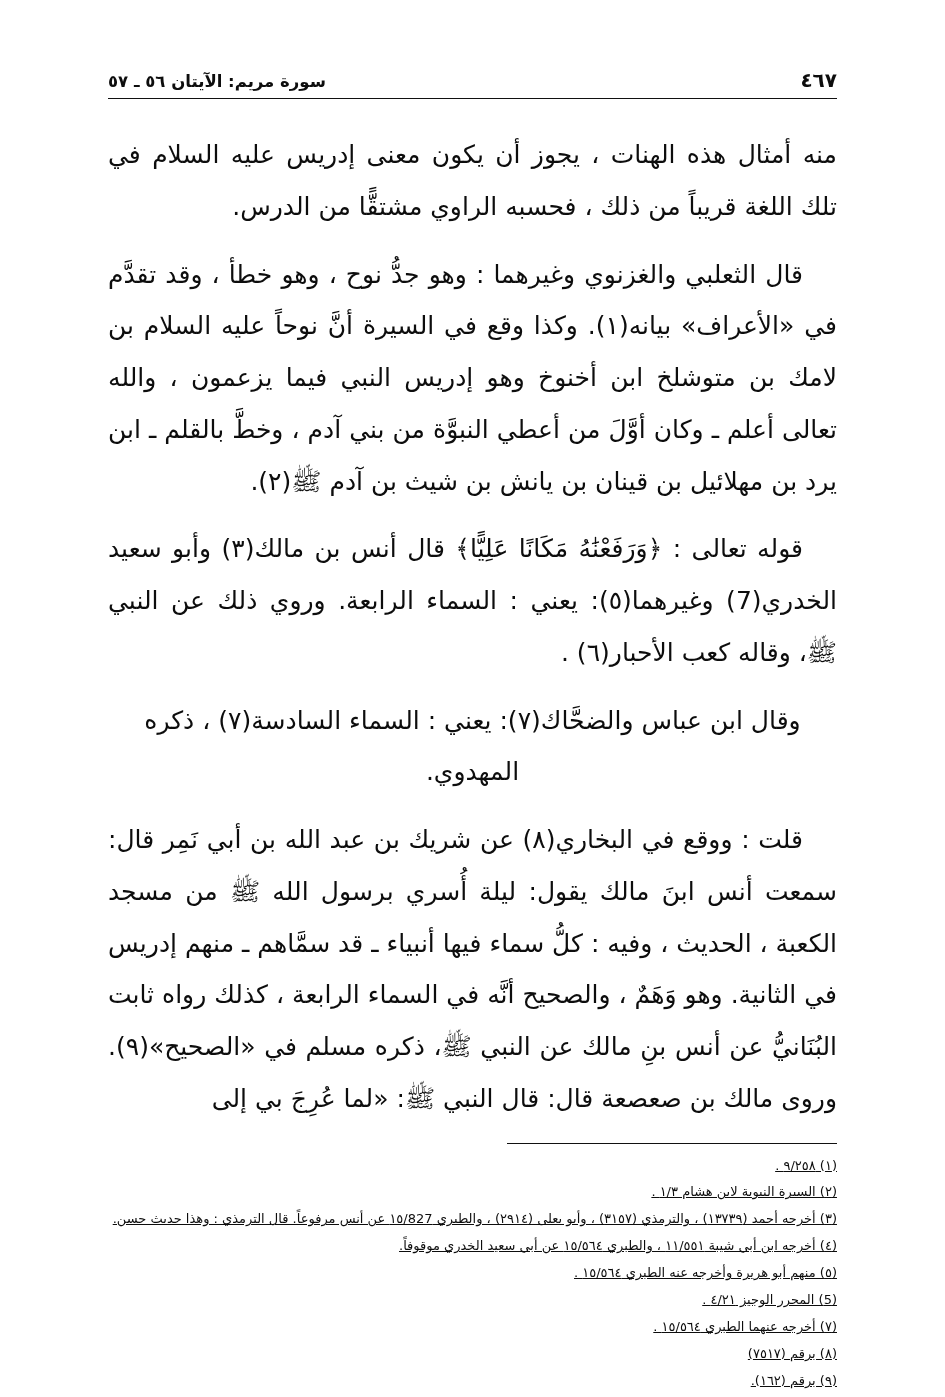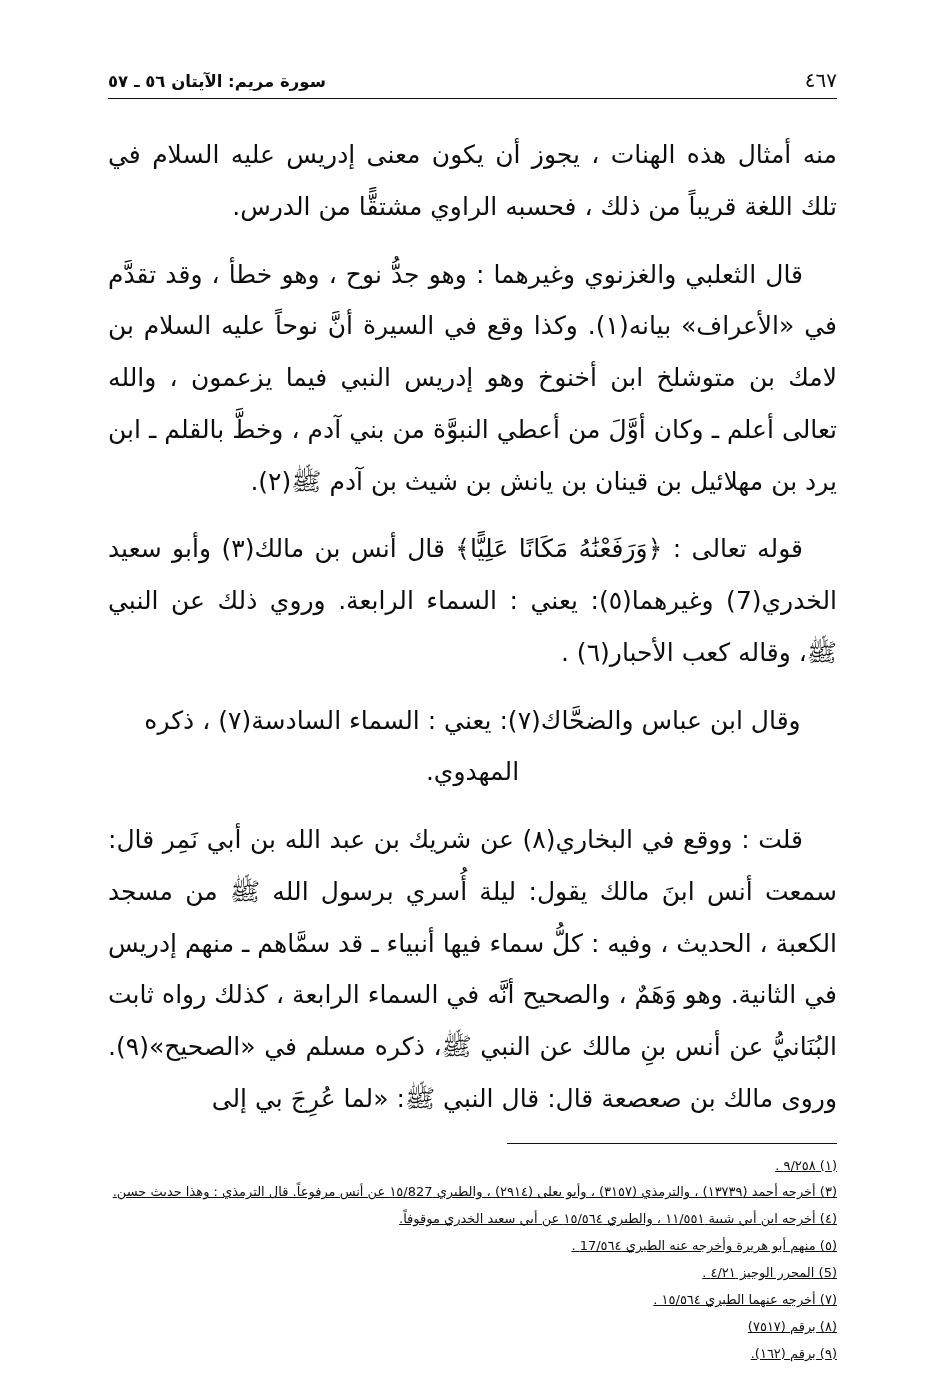--- a/index.html
+++ b/index.html
@@ -32,21 +32,21 @@
     margin-bottom: 0;
   }
   .header-title {
     font-size: 16.5px;
     font-weight: bold;
     letter-spacing: 0px;
     white-space: nowrap;
   }
   .page-number {
     font-size: 20px;
-    font-weight: normal;
+    font-weight: bold;
     direction: rtl;
   }
   .header-rule {
     border: 0;
     border-top: 1.6px solid #111;
     margin: 6px 0 30px 0;
   }
   
   .body-text {
     direction: rtl;
@@ -102,22 +102,23 @@
     <p class="para">قال الثعلبي والغزنوي وغيرهما : وهو جدُّ نوح ، وهو خطأ ، وقد تقدَّم في «الأعراف» بيانه(١). وكذا وقع في السيرة أنَّ نوحاً عليه السلام بن لامك بن متوشلخ ابن أخنوخ وهو إدريس النبي فيما يزعمون ، والله تعالى أعلم ـ وكان أوَّلَ من أعطي النبوَّة من بني آدم ، وخطَّ بالقلم ـ ابن يرد بن مهلائيل بن قينان بن يانش بن شيث بن آدم ﷺ(٢).</p>
     <p class="para">قوله تعالى : ﴿وَرَفَعْنَٰهُ مَكَانًا عَلِيًّا﴾ قال أنس بن مالك(٣) وأبو سعيد الخدري(7) وغيرهما(٥): يعني : السماء الرابعة. وروي ذلك عن النبي ﷺ، وقاله كعب الأحبار(٦) .</p>
     <p class="para centered">وقال ابن عباس والضحَّاك(٧): يعني : السماء السادسة(٧) ، ذكره المهدوي.</p>
     <p class="para">قلت : ووقع في البخاري(٨) عن شريك بن عبد الله بن أبي نَمِر قال: سمعت أنس ابنَ مالك يقول: ليلة أُسري برسول الله ﷺ من مسجد الكعبة ، الحديث ، وفيه : كلُّ سماء فيها أنبياء ـ قد سمَّاهم ـ منهم إدريس في الثانية. وهو وَهَمٌ ، والصحيح أنَّه في السماء الرابعة ، كذلك رواه ثابت البُنَانيُّ عن أنس بنِ مالك عن النبي ﷺ، ذكره مسلم في «الصحيح»(٩). وروى مالك بن صعصعة قال: قال النبي ﷺ: «لما عُرِجَ بي إلى</p>
   </div>
 
   <hr class="fn-rule">
 
   <div class="footnotes">
     <p class="fn-line r">(١) ٩/٢٥٨ .</p>
+    <p class="fn-line r">(٢) السيرة النبوية لابن هشام ١/٣ .</p>
     <p class="fn-line">(٣) أخرجه أحمد (١٣٧٣٩) ، والترمذي (٣١٥٧) ، وأبو يعلى (٢٩١٤) ، والطبري ١٥/827 عن أنس مرفوعاً. قال الترمذي : وهذا حديث حسن.</p>
     <p class="fn-line r">(٤) أخرجه ابن أبي شيبة ١١/٥٥١ ، والطبري ١٥/٥٦٤ عن أبي سعيد الخدري موقوفاً.</p>
-    <p class="fn-line r">(٥) منهم أبو هريرة وأخرجه عنه الطبري 17/٥٦٤ .</p>
+    <p class="fn-line r">(٥) منهم أبو هريرة وأخرجه عنه الطبري ١٥/٥٦٤ .</p>
     <p class="fn-line r">(5) المحرر الوجيز ٤/٢١ .</p>
     <p class="fn-line r">(٧) أخرجه عنهما الطبري ١٥/٥٦٤ .</p>
     <p class="fn-line r">(٨) برقم (٧٥١٧)</p>
     <p class="fn-line r">(٩) برقم (١٦٢).</p>
   </div>
 
 </div>
 
 </body></html>

